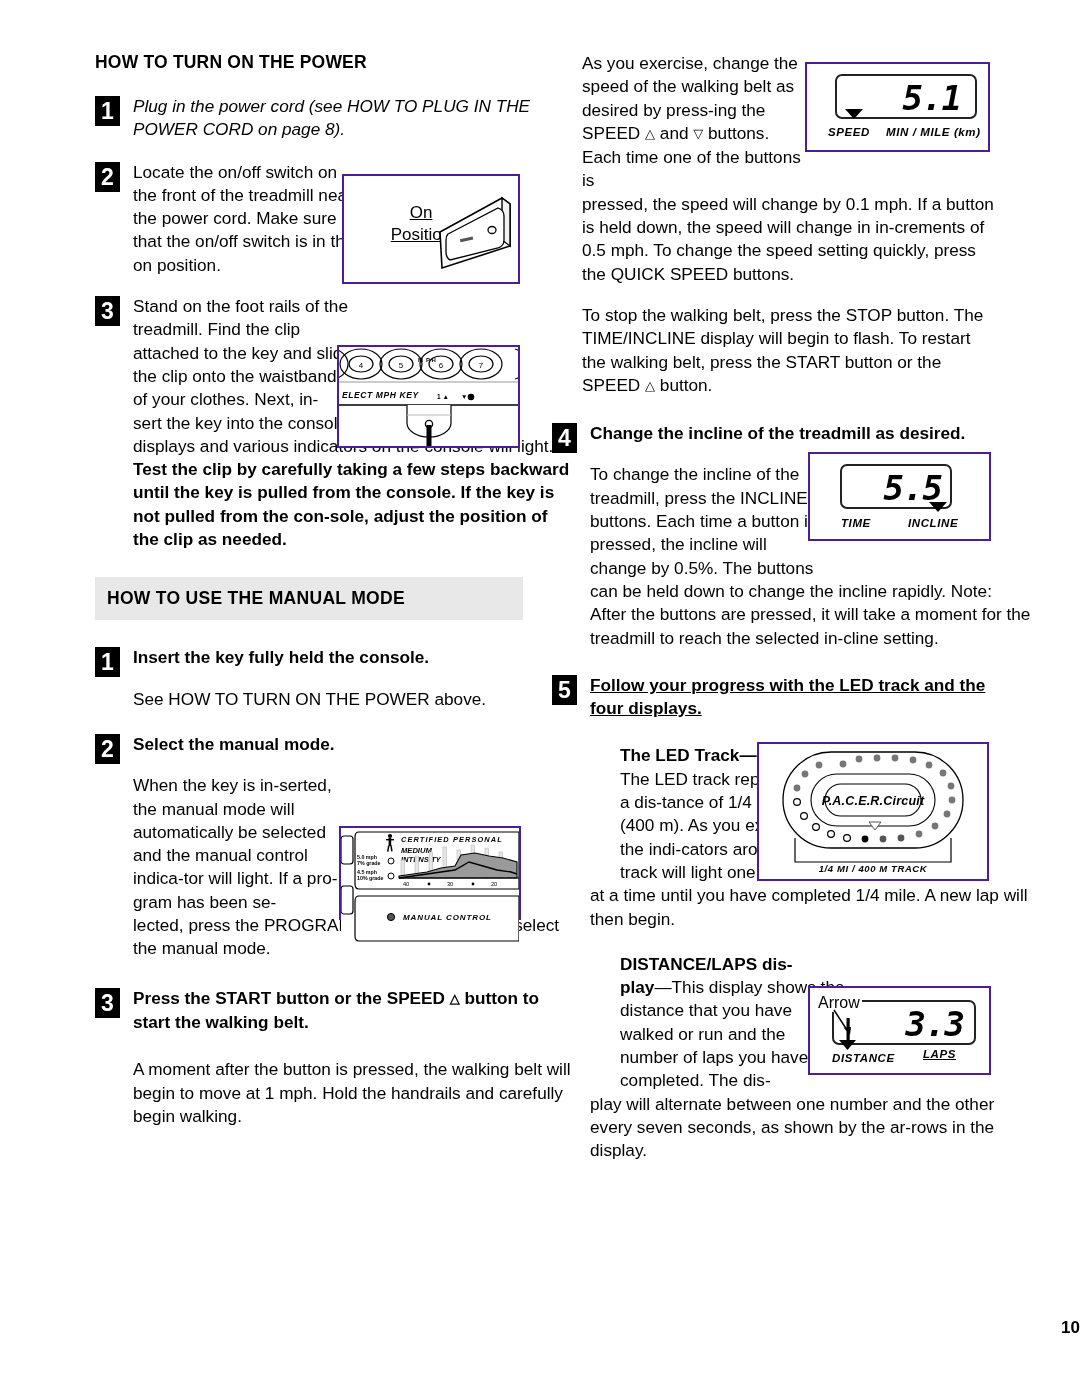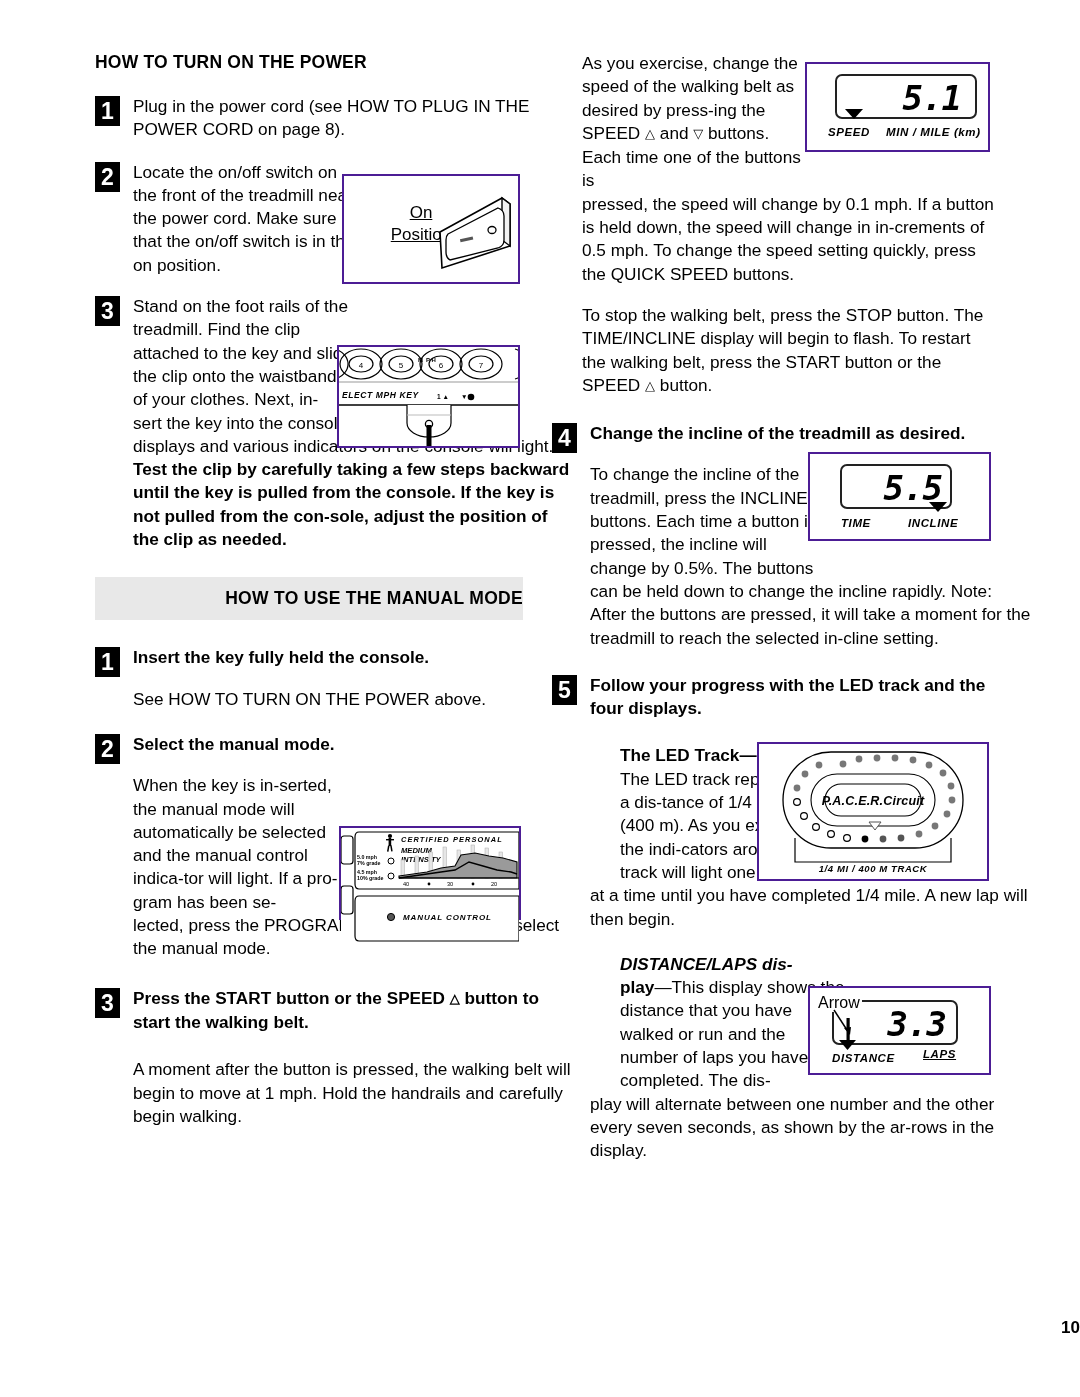--- a/index.html
+++ b/index.html
@@ -25,21 +25,20 @@
     font-size:17.5px; font-weight:bold; letter-spacing:.2px;
     margin:0 0 22px 0;
   }
   .sec-head-band{
     background:#e8e8e8;
     font-size:17.5px; font-weight:bold; letter-spacing:.3px;
     padding:11px 0 11px 12px;
     margin:0 0 26px 0;
     width:428px;
     box-sizing:border-box;
-    text-align:right;
   }
 
   
   .step{ position:relative; margin-bottom:6px; }
   .numbox{
     position:absolute; left:0; top:1px;
     width:25px; height:30px;
     background:#000; color:#fff;
     font-size:23px; font-weight:bold;
     line-height:30px; text-align:center;
@@ -96,21 +95,21 @@
 
 <div class="page">
 
   <div class="col col-left">
 
     <div class="sec-head">HOW TO TURN ON THE POWER</div>
 
     <div class="step" style="margin-bottom:19px;">
       <div class="numbox">1</div>
       <div class="step-body">
-        <p class="full" style="width:400px;">Plug in the power cord (see HOW TO PLUG IN THE POWER CORD on page 8).</p>
+        <p class="full" style="width:400px;font-style:italic;">Plug in the power cord (see HOW TO PLUG IN THE POWER CORD on page 8).</p>
       </div>
     </div>
 
     <div class="step" style="margin-bottom:18px;">
       <div class="numbox">2</div>
       <div class="step-body">
         <p class="narrow">Locate the on/off switch on the front of the treadmill near the power cord. Make sure that the on/off switch is in the on position.</p>
       </div>
     </div>
 
@@ -266,26 +265,26 @@
       <div class="step-body">
         <p class="b" style="width:420px;">Change the incline of the treadmill as desired.</p>
         <p class="narrow-r gap">To change the incline of the treadmill, press the INCLINE buttons. Each time a button is pressed, the incline will change by 0.5%. The buttons</p>
         <p style="width:442px;">can be held down to change the incline rapidly. Note: After the buttons are pressed, it will take a moment for the treadmill to reach the selected in-cline setting.</p>
       </div>
     </div>
 
     <div class="step" style="margin-top:24px; margin-left:-30px;">
       <div class="numbox">5</div>
       <div class="step-body">
-        <p class="b" style="width:420px;">Follow your progress with the LED track and the four displays.</p>
+        <p class="b" style="width:420px;text-decoration:underline;">Follow your progress with the LED track and the four displays.</p>
         <p class="b" style="margin-top:24px; margin-left:30px;">The LED Track—</p>
         <p style="width:202px; margin-left:30px;">The LED track represents a dis-tance of 1/4 mile (400 m). As you exercise, the indi-cators around the track will light one</p>
         <p style="width:442px;">at a time until you have completed 1/4 mile. A new lap will then begin.</p>
 
-        <p class="b" style="margin-top:22px; margin-left:30px;font-style:italic;">DISTANCE/LAPS dis-</p>
+        <p class="b" style="margin-top:22px; margin-left:30px;">DISTANCE/LAPS dis-</p>
         <p style="width:226px; margin-left:30px;"><span class="b">play</span><span>—This display shows the distance that you have walked or run and the number of laps you have completed. The dis-</span></p>
         <p style="width:442px;">play will alternate between one number and the other every seven seconds, as shown by the ar-rows in the display.</p>
       </div>
     </div>
   </div>
 
   <div class="fig" style="left:805px; top:62px; width:185px; height:90px;">
     <div class="lcd-frame" style="left:28px; top:10px; width:142px; height:45px;">
       <div class="lcd-num" style="position:absolute; right:14px; top:2px; font-size:34px;">5.1</div>
     </div>
@@ -345,21 +344,21 @@
       </g>
 
       <polygon points="110,78 122,78 116,86" fill="#fff" stroke="#555" stroke-width="1"></polygon>
 
       <path d="M36,94 L36,118 L192,118 L192,94" fill="none" stroke="#000" stroke-width="1.2"></path>
       <text x="114" y="128" font-family="Liberation Sans, sans-serif" font-style="italic" font-weight="bold" font-size="9.5" text-anchor="middle" letter-spacing="0.6">1/4 MI / 400 M TRACK</text>
     </svg>
   </div>
 
   <div class="fig" style="left:808px; top:986px; width:183px; height:89px;">
-    <div class="lcd-frame" style="left:22px; top:12px; width:126px; height:45px;">
+    <div class="lcd-frame" style="left:22px; top:12px; width:144px; height:45px;">
       <div class="lcd-num" style="position:absolute; right:10px; top:2px; font-size:34px;">3.3</div>
     </div>
     <div style="position:absolute; left:6px; top:6px; font-size:16px; background:#fff; padding:0 2px;">Arrow</div>
     <svg width="46" height="46" style="position:absolute; left:18px; top:20px;">
       <line x1="6" y1="2" x2="19" y2="22" stroke="#000" stroke-width="1.5"></line>
       <polygon points="16,20 23,19 22,27" fill="#000"></polygon>
       <rect x="16.5" y="10" width="3.2" height="24" fill="#000" transform="translate(2,0)"></rect>
       <polygon points="11,32 28,32 19.5,42" fill="#000"></polygon>
     </svg>
     <div class="lcd-lab" style="position:absolute; left:22px; top:64px;">DISTANCE</div>

